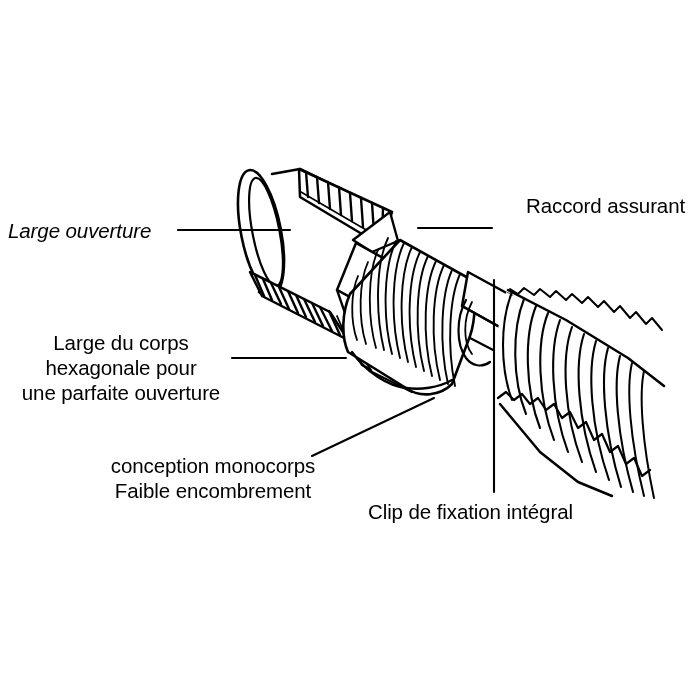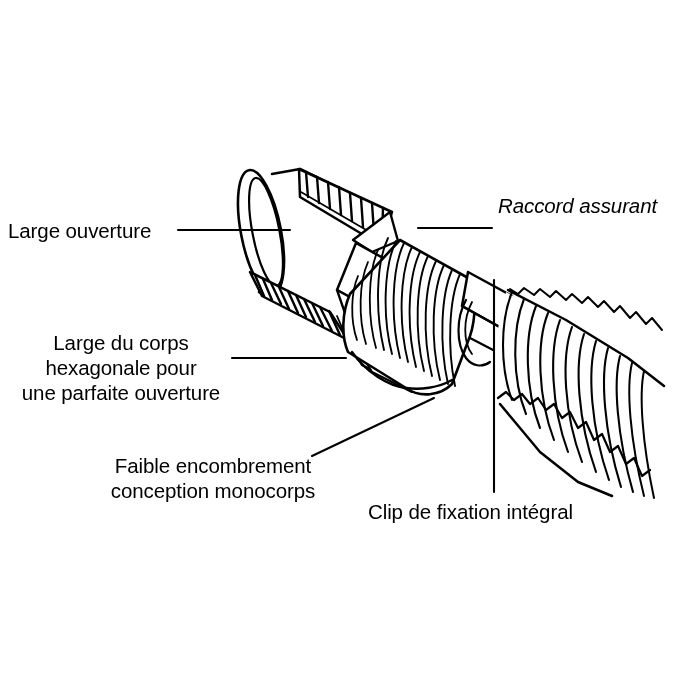--- a/index.html
+++ b/index.html
@@ -28,26 +28,26 @@
   }
   .callout {
     position: absolute;
     font-size: 20.5px;
     line-height: 25px;
     color: #000000;
     white-space: nowrap;
     letter-spacing: -0.1px;
   }
   .callout .ln { display: block; }
-  .ta-left   { text-align: center; }
+  .ta-left   { text-align: center; font-style: italic; }
   .ta-center { text-align: center; }
 
   
   #cal-large     { left: 8px;   top: 218px; }
-  #cal-raccord   { left: 498px; top: 193px; font-style: italic; }
+  #cal-raccord   { left: 526px; top: 193px; }
   #cal-hex       { left: 10px;  top: 330px; width: 222px; }
   #cal-faible    { left: 88px;  top: 453px; width: 250px; }
   #cal-clip      { left: 368px; top: 499px; }
 </style>
 </head>
 <body>
 
 <div id="page">
 
   <svg id="artwork" viewBox="0 0 700 700" aria-hidden="true">
@@ -201,21 +201,21 @@
     <span class="ln">Raccord assurant</span>
   </div>
 
   <div class="callout ta-center" id="cal-hex">
     <span class="ln">Large du corps</span>
     <span class="ln">hexagonale pour</span>
     <span class="ln">une parfaite ouverture</span>
   </div>
 
   <div class="callout ta-center" id="cal-faible">
+    <span class="ln">conception monocorps</span>
     <span class="ln">Faible encombrement</span>
-    <span class="ln">conception monocorps</span>
   </div>
 
   <div class="callout ta-center" id="cal-clip">
     <span class="ln">Clip de fixation intégral</span>
   </div>
 
 </div>
 
 </body></html>

